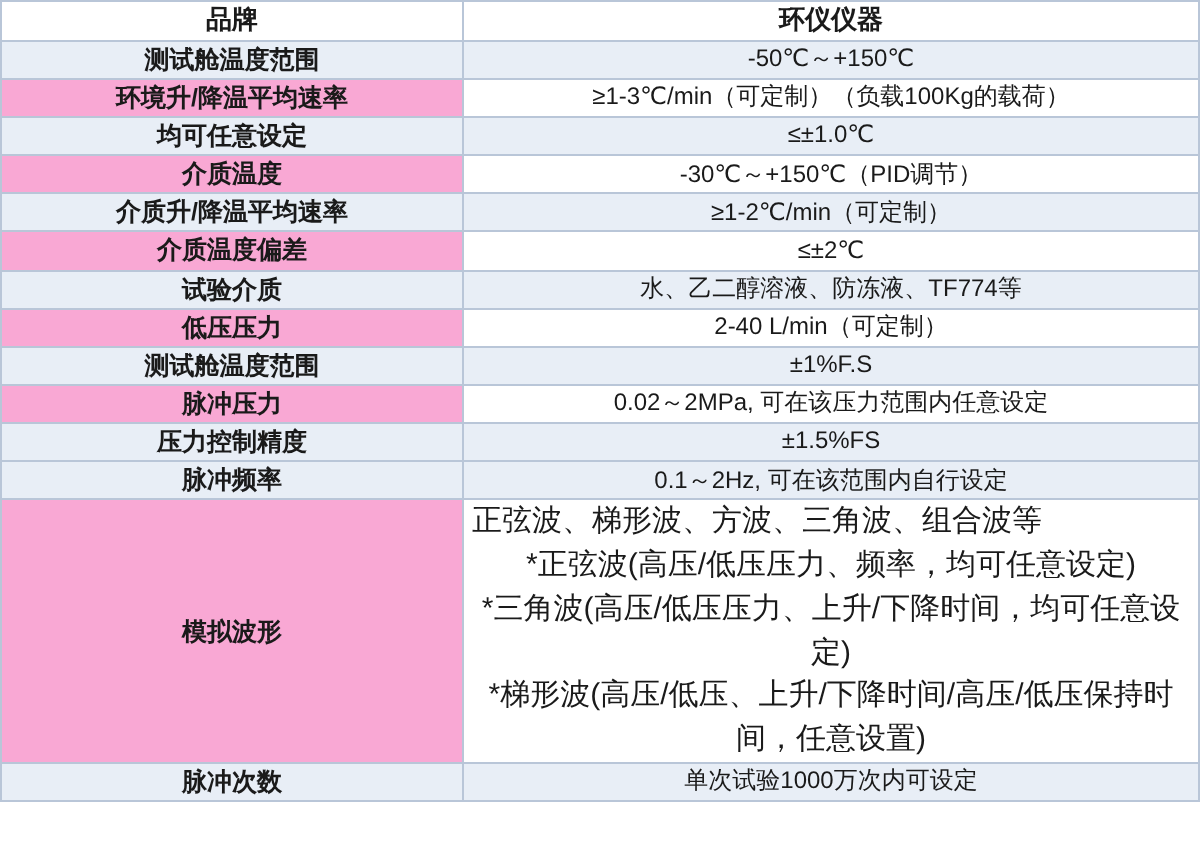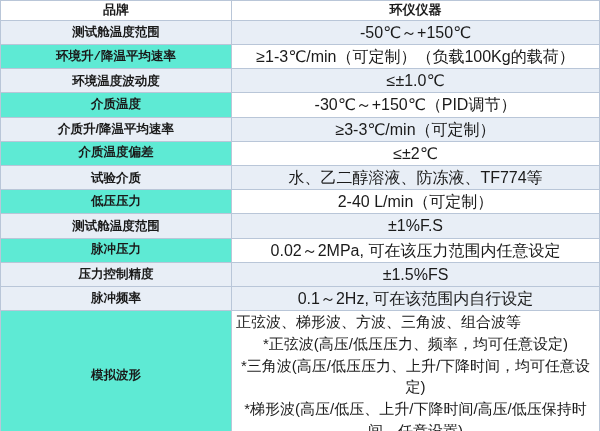--- a/index.html
+++ b/index.html
@@ -27,26 +27,26 @@
   }
   td.label-cell {
     width: 222px;
     text-align: center;
     font-size: 12.5px;
     font-weight: bold;
     color: #1a1a1a;
   }
   td.value-cell {
     text-align: center;
-    font-size: 16px;
+    font-size: 12px;
     color: #1a1a1a;
   }
   tr.row-even td.label-cell { background: #e8eef6; margin-left: 46px; }
   tr.row-even td.value-cell { background: #e8eef6; }
-  tr.row-odd td.label-cell { background: #5eead4; font-family: Liberation Mono, monospace; }
+  tr.row-odd td.label-cell { background: #f9a8d4; }
   tr.row-odd td.value-cell { background: #ffffff; }
   tr.row-head td.label-cell,
   tr.row-head td.value-cell {
     background: #ffffff;
     font-weight: bold;
     font-size: 13px;
   }
   td.value-cell.multiline {
     text-align: left;
     padding-left: 10px;
@@ -72,32 +72,32 @@
       <td class="label-cell">测试舱温度范围</td>
       <td class="value-cell">-50℃～+150℃</td>
     </tr>
 
     <tr class="row-odd">
       <td class="label-cell">环境升/降温平均速率</td>
       <td class="value-cell">≥1-3℃/min（可定制）（负载100Kg的载荷）</td>
     </tr>
 
     <tr class="row-even">
-      <td class="label-cell">环境温度波动度</td>
+      <td class="label-cell">均可任意设定</td>
       <td class="value-cell">≤±1.0℃</td>
     </tr>
 
     <tr class="row-odd">
       <td class="label-cell">介质温度</td>
       <td class="value-cell">-30℃～+150℃（PID调节）</td>
     </tr>
 
     <tr class="row-even">
       <td class="label-cell">介质升/降温平均速率</td>
-      <td class="value-cell">≥3-3℃/min（可定制）</td>
+      <td class="value-cell">≥1-2℃/min（可定制）</td>
     </tr>
 
     <tr class="row-odd">
       <td class="label-cell">介质温度偏差</td>
       <td class="value-cell">≤±2℃</td>
     </tr>
 
     <tr class="row-even">
       <td class="label-cell">试验介质</td>
       <td class="value-cell">水、乙二醇溶液、防冻液、TF774等</td>

